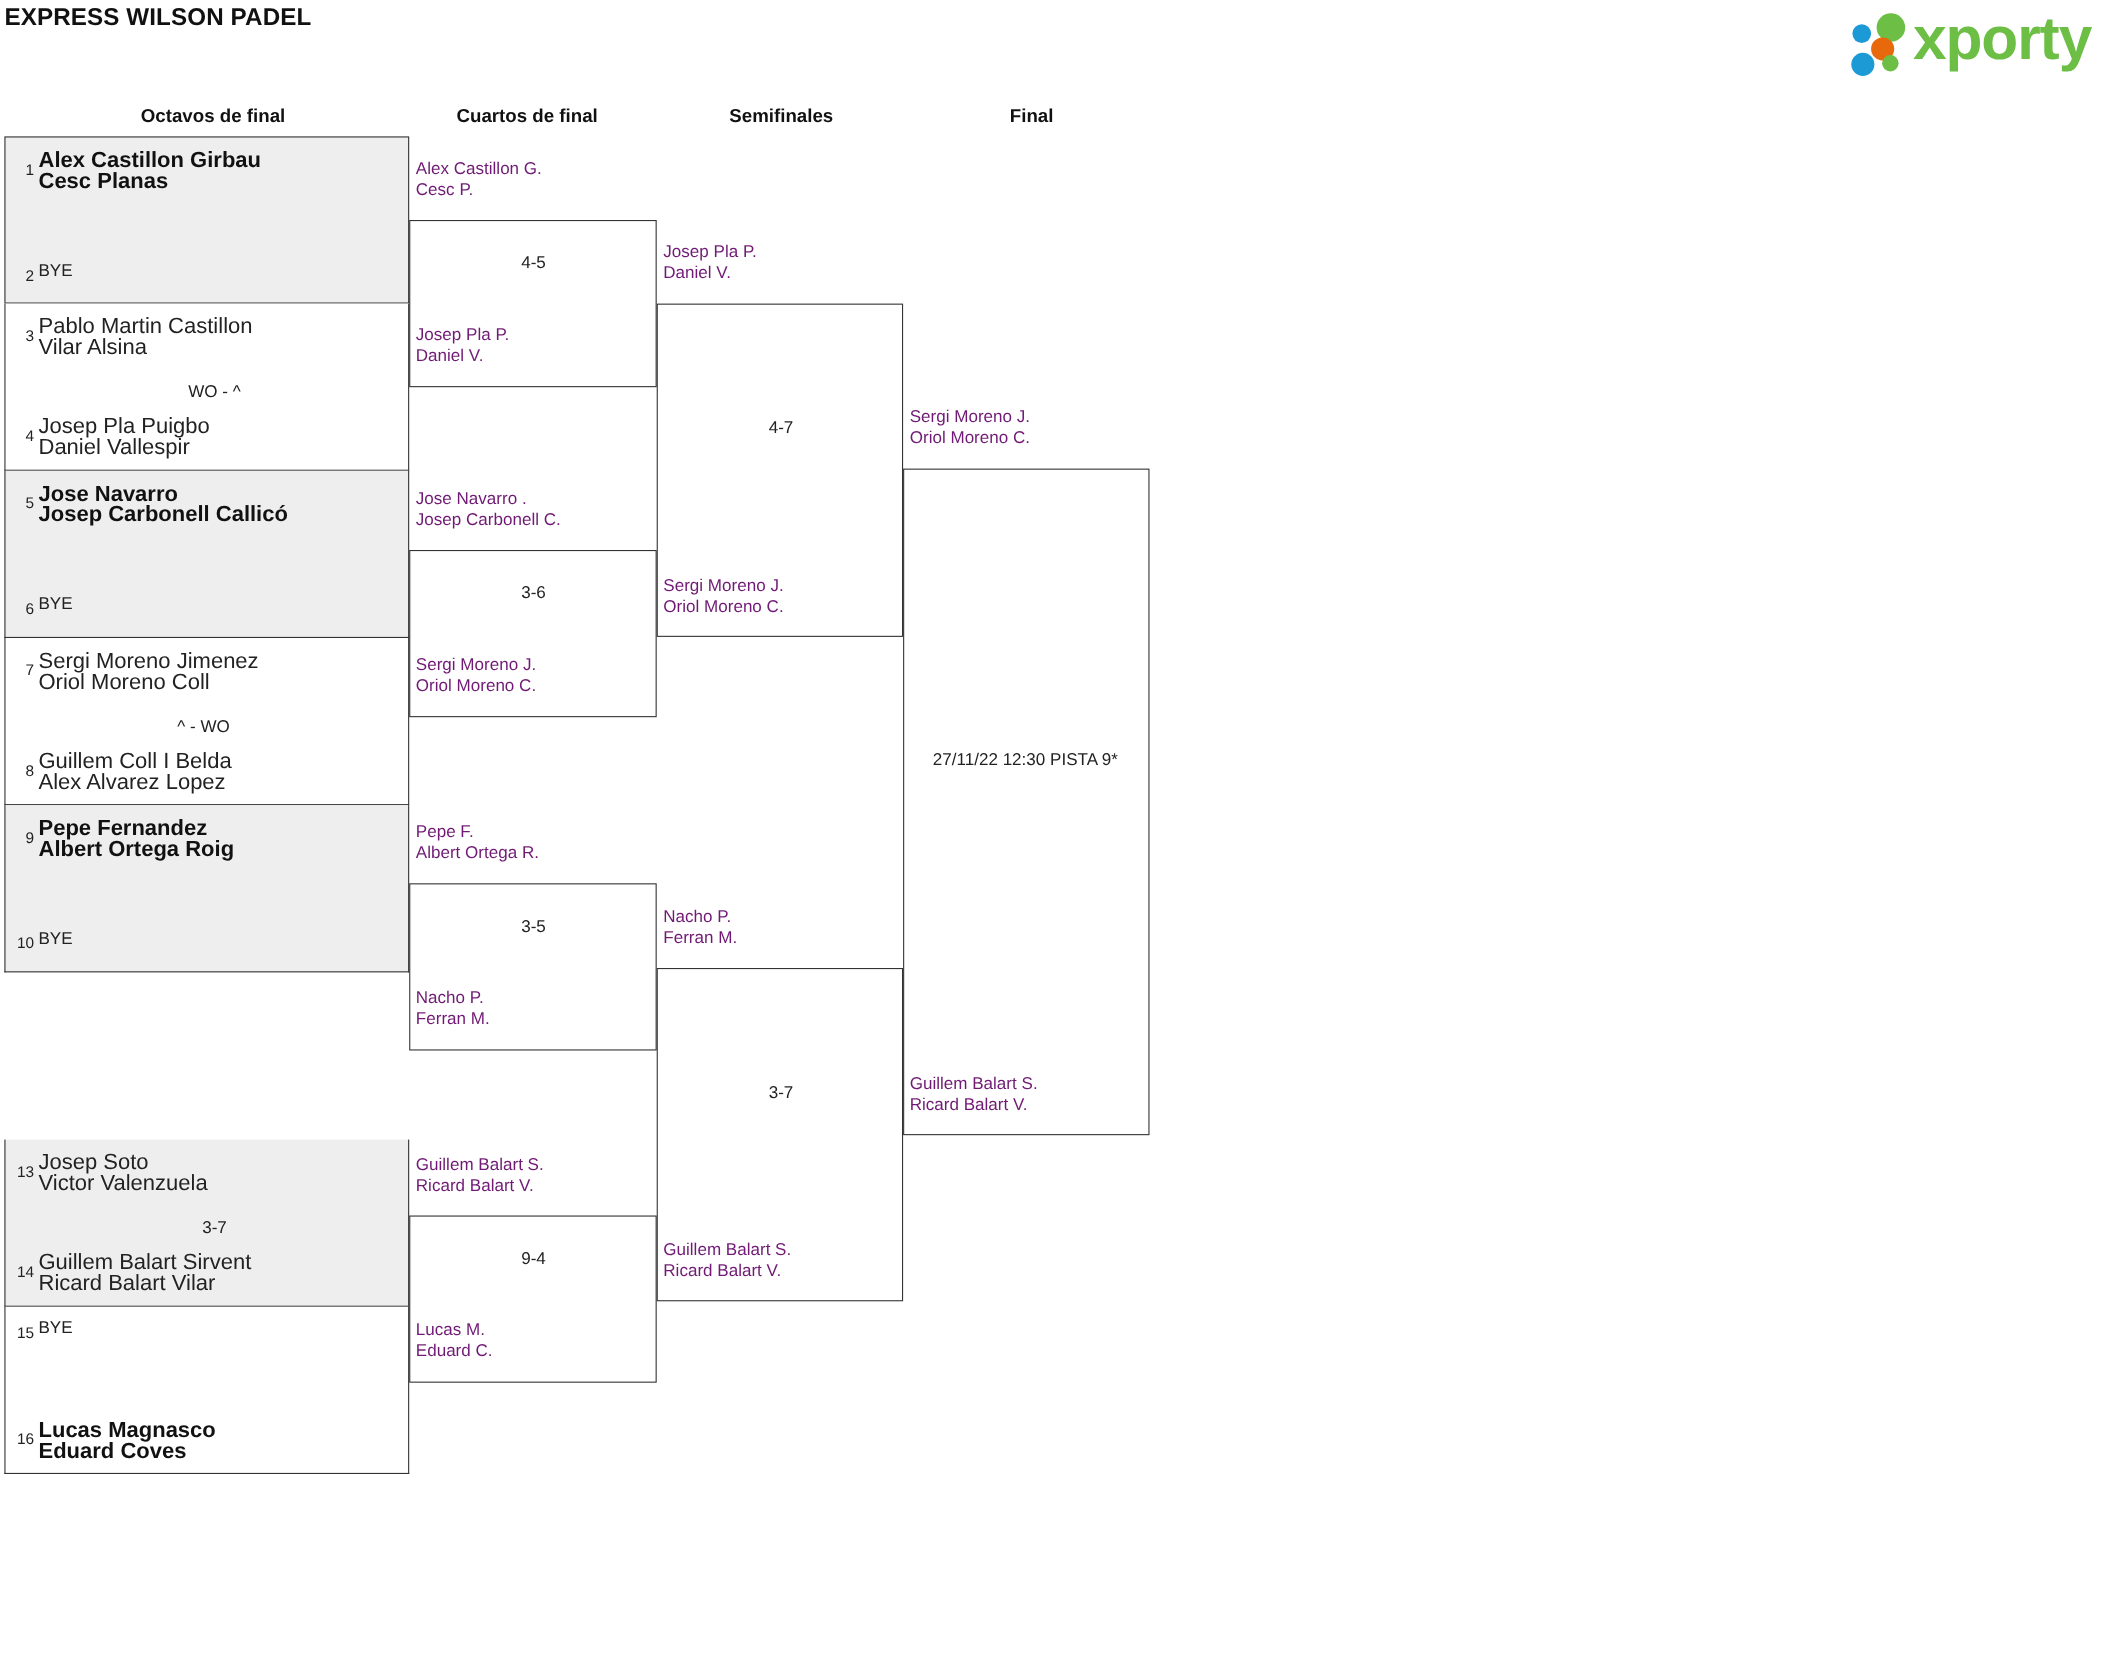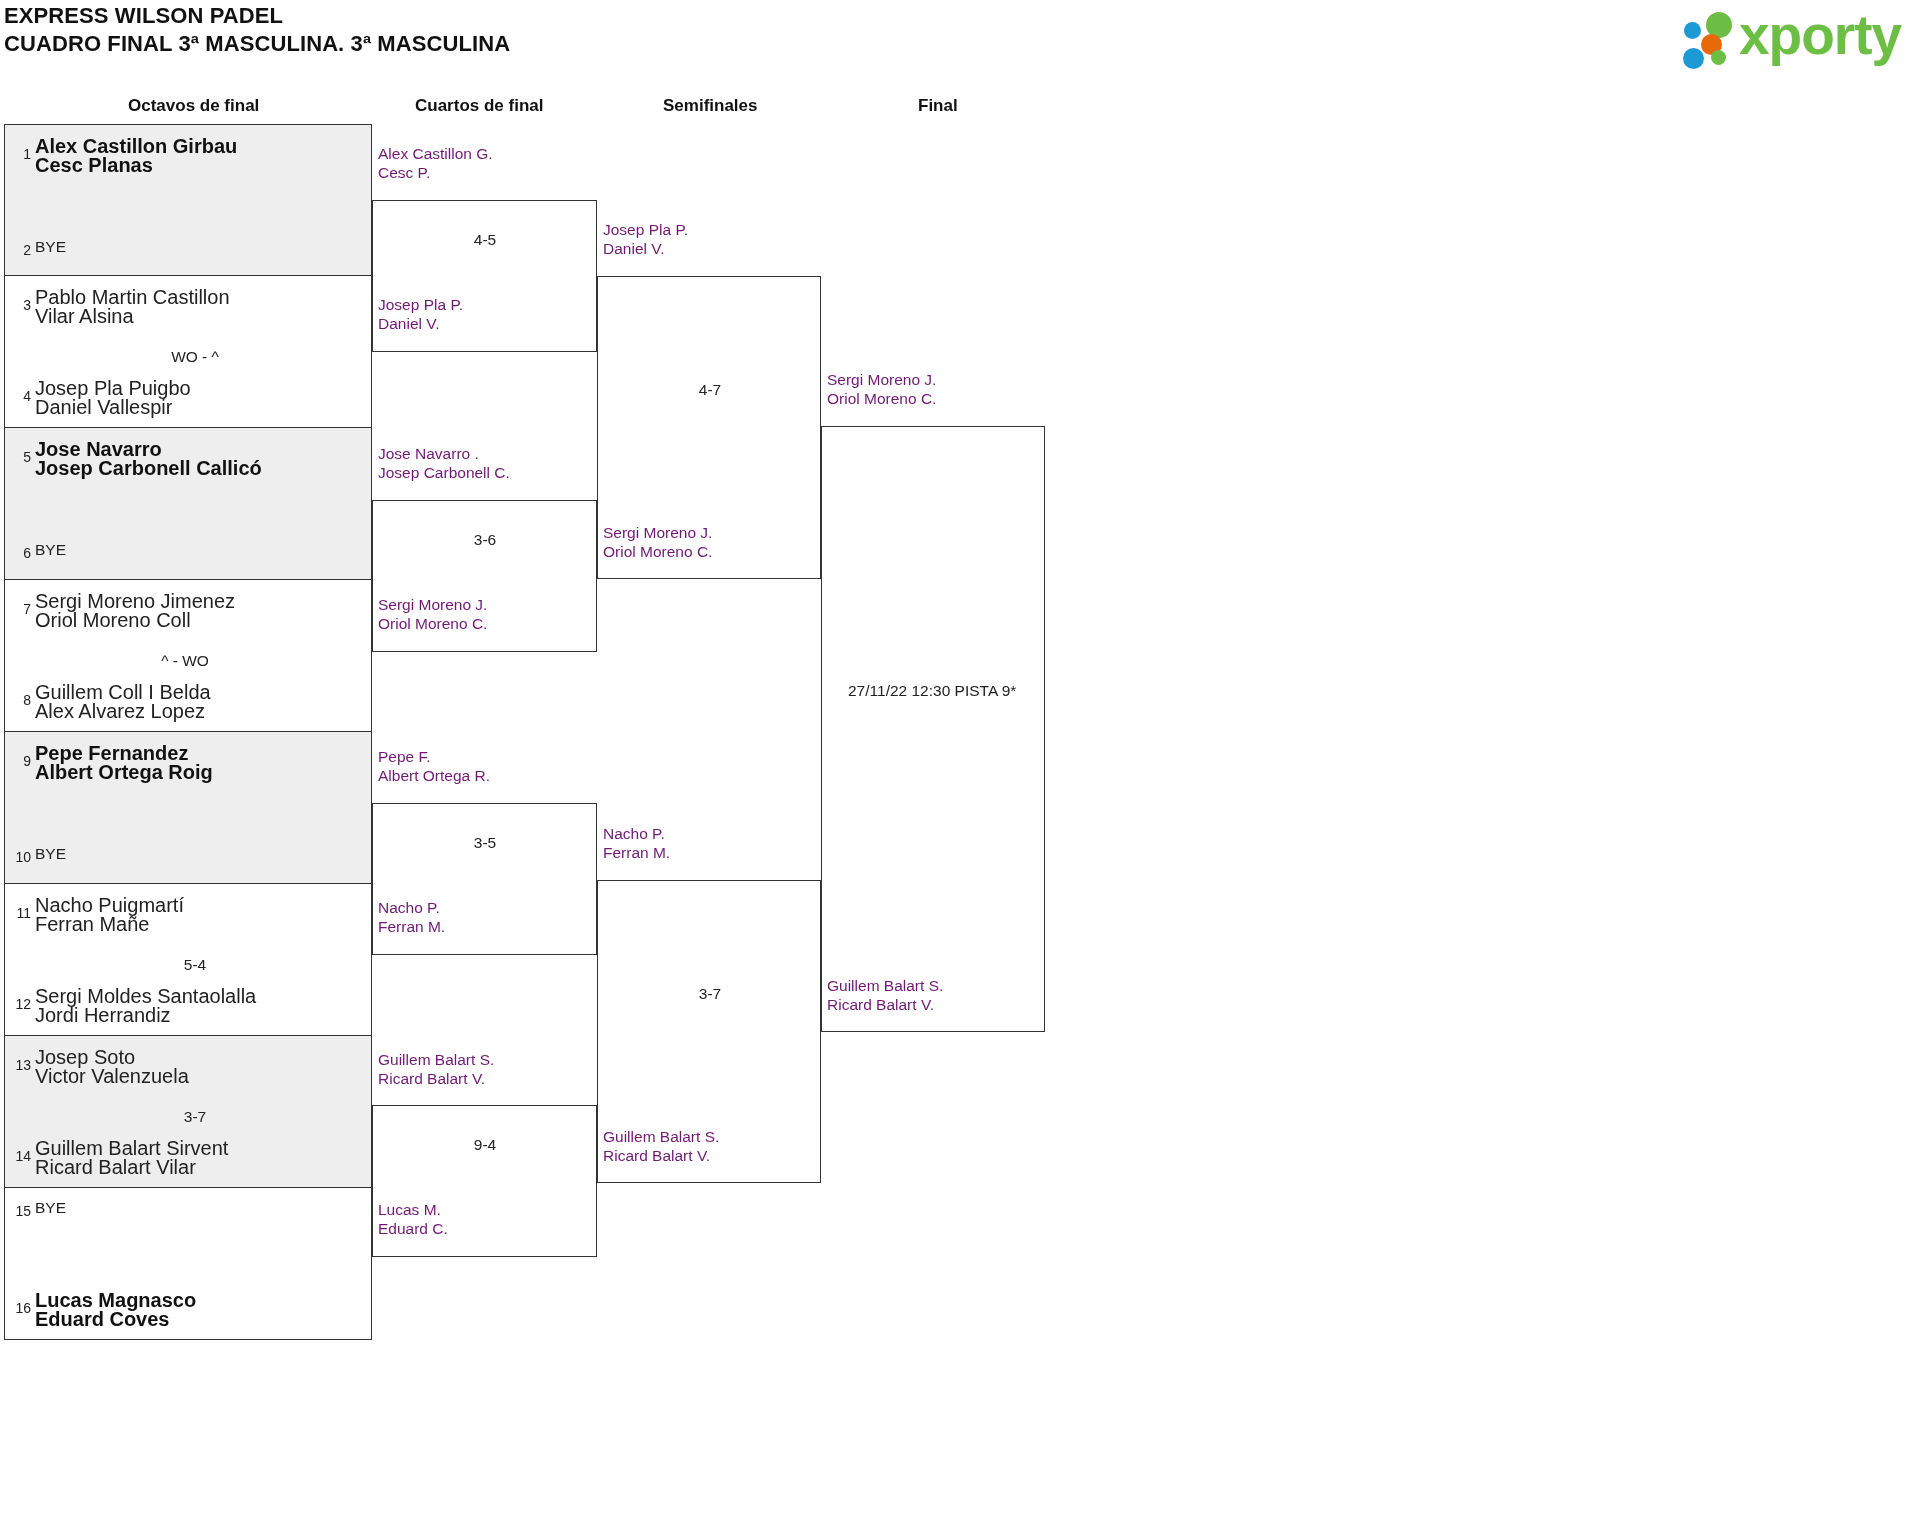--- a/index.html
+++ b/index.html
@@ -149,21 +149,20 @@
     font-size: 15.5px;
     color: #222;
     white-space: nowrap;
   }
 </style>
 </head>
 <body>
 
 <div id="header-title">
   <div>EXPRESS WILSON PADEL</div>
-  <div>CUADRO FINAL 3ª MASCULINA. 3ª MASCULINA</div>
 </div>
 
 <div id="brand-logo">
   <div class="dots">
     <span class="dot b1"></span>
     <span class="dot g1"></span>
     <span class="dot o1"></span>
     <span class="dot b2"></span>
     <span class="dot g2"></span>
   </div>
@@ -228,33 +227,20 @@
   <div class="r1-cell shaded" style="top:732px; height:152px;">
     <span class="seed-num" style="top:22px;">9</span>
     <span class="player-pair bold" style="top:12px;">
       <span>Pepe Fernandez</span><br>
       <span>Albert Ortega Roig</span>
     </span>
     <span class="seed-num" style="top:118px;">10</span>
     <span class="bye-label" style="top:112px;">BYE</span>
   </div>
 
-  <div class="r1-cell" style="top:884px; height:152px;">
-    <span class="seed-num" style="top:22px;">11</span>
-    <span class="player-pair" style="top:12px;">
-      <span>Nacho Puigmartí</span><br>
-      <span>Ferran Mañe</span>
-    </span>
-    <span class="r1-score" style="left:120px; top:72px; width:140px;">5-4</span>
-    <span class="seed-num" style="top:113px;">12</span>
-    <span class="player-pair" style="top:103px;">
-      <span>Sergi Moldes Santaolalla</span><br>
-      <span>Jordi Herrandiz</span>
-    </span>
-  </div>
 
   <div class="r1-cell shaded" style="top:1036px; height:152px;">
     <span class="seed-num" style="top:22px;">13</span>
     <span class="player-pair" style="top:12px;">
       <span>Josep Soto</span><br>
       <span>Victor Valenzuela</span>
     </span>
     <span class="r1-score" style="left:120px; top:72px; width:140px;">3-7</span>
     <span class="seed-num" style="top:113px;">14</span>
     <span class="player-pair" style="top:103px;">

